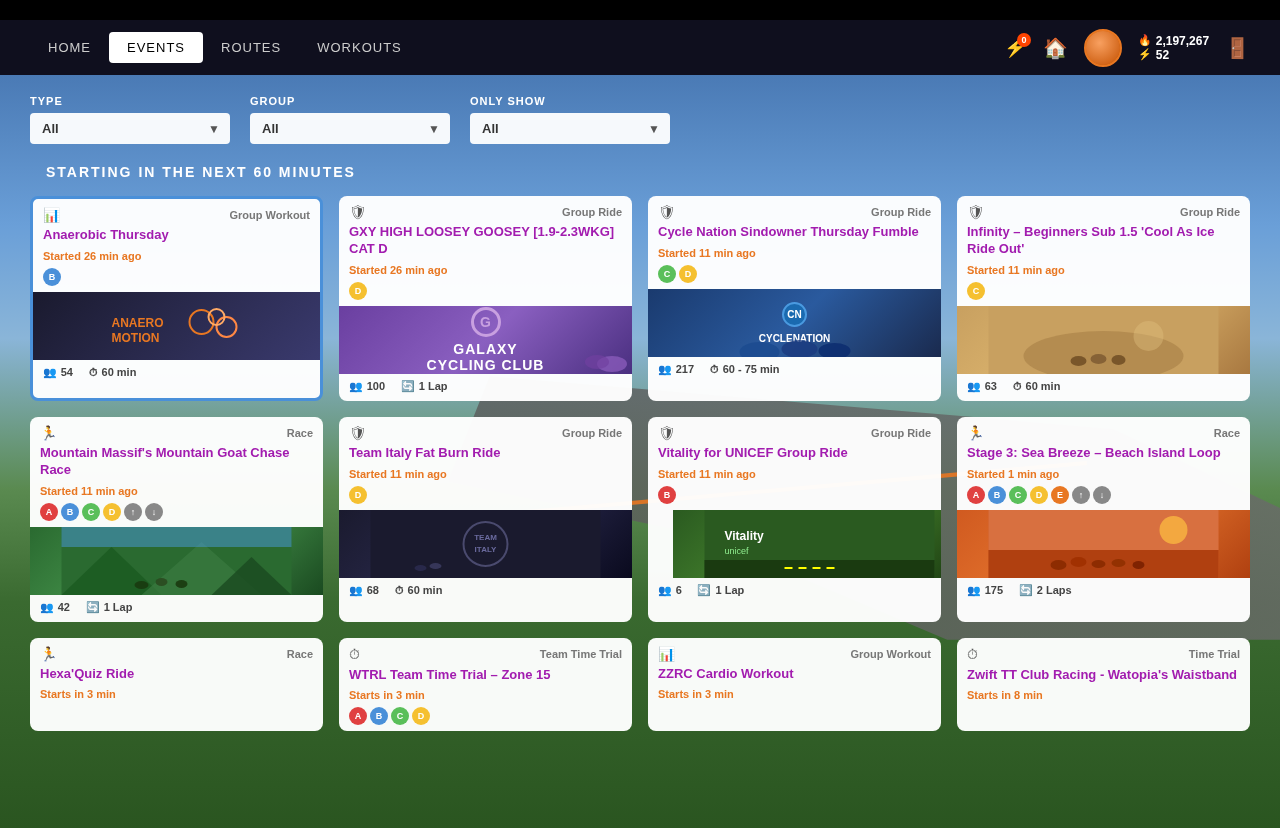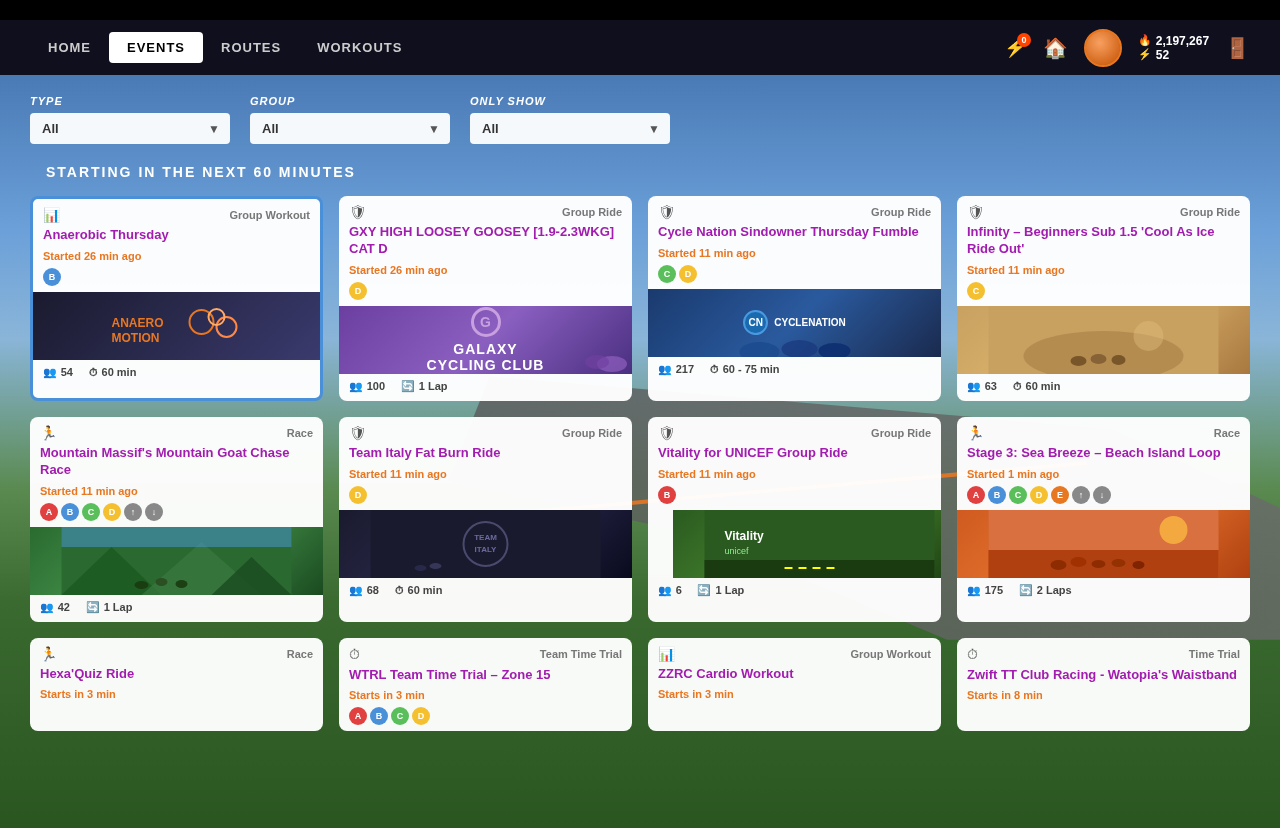--- a/index.html
+++ b/index.html
@@ -28,21 +28,21 @@
       z-index: 10;
     }
     .nav-left {
       display: flex;
       gap: 0;
       align-items: center;
     }
     .nav-item {
       color: #ccc;
       font-size: 13px;
-      font-weight: 700;
+      font-weight: 400;
       letter-spacing: 1px;
       padding: 8px 18px;
       cursor: pointer;
       text-transform: uppercase;
     }
     .nav-item.active {
       background: #fff;
       color: #000;
       border-radius: 4px;
     }
@@ -165,21 +165,20 @@
       display: flex;
       flex-direction: column;
       gap: 6px;
     }
     .filter-label {
       color: #fff;
       font-size: 11px;
       font-weight: 700;
       letter-spacing: 1px;
       text-transform: uppercase;
-      font-style: italic;
     }
 
     
     .section-title {
       color: #fff;
       font-size: 14px;
       font-weight: 900;
       letter-spacing: 2px;
       text-transform: uppercase;
       margin-bottom: 16px;
@@ -370,20 +369,21 @@
       font-weight: 700;
       letter-spacing: 1px;
       text-align: center;
     }
     .cyclenation-logo {
       display: flex;
       align-items: center;
       justify-content: center;
       height: 100%;
       gap: 6px;
+      flex-direction: column;
     }
     .cn-circle {
       width: 25px;
       height: 25px;
       border-radius: 50%;
       background: #1a6ab0;
       border: 2px solid #4a9ae0;
       display: flex;
       align-items: center;
       justify-content: center;

